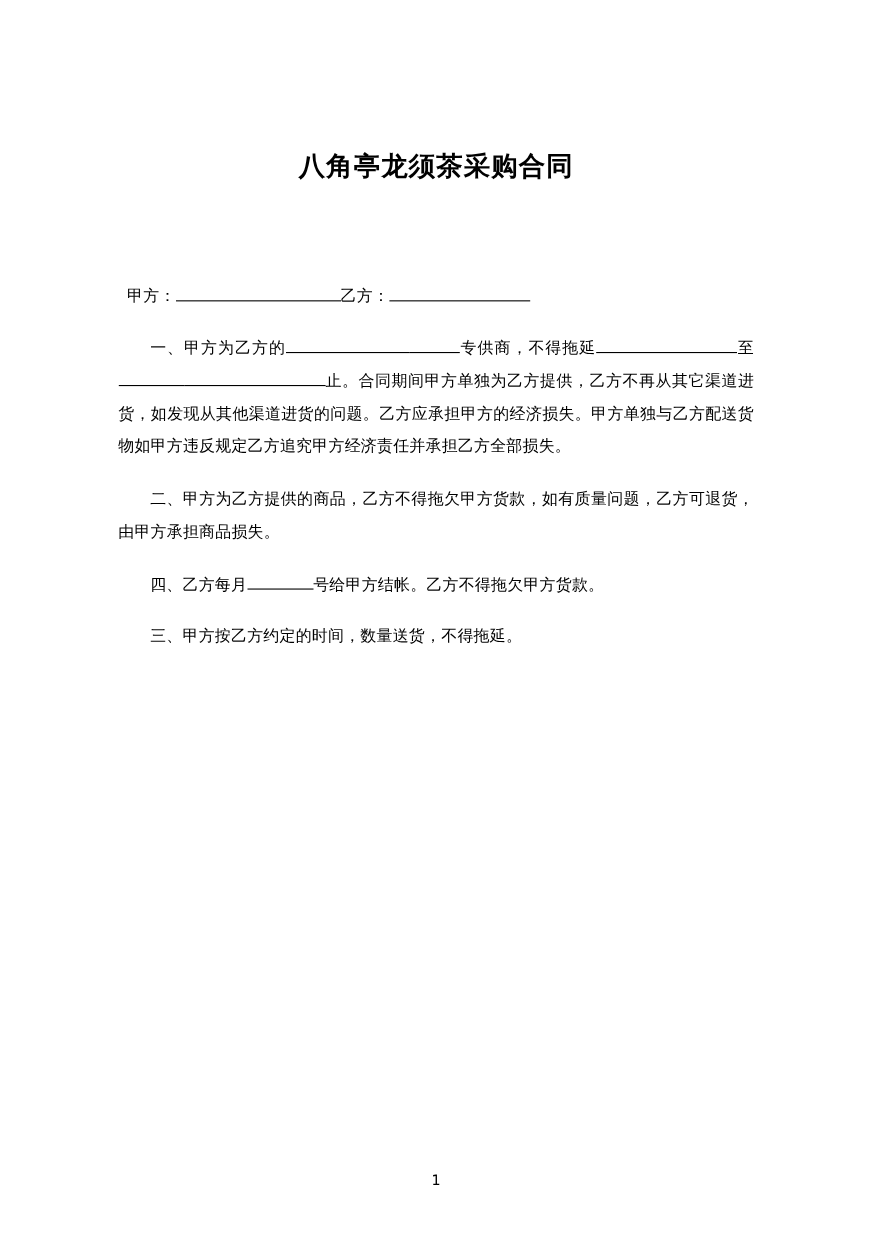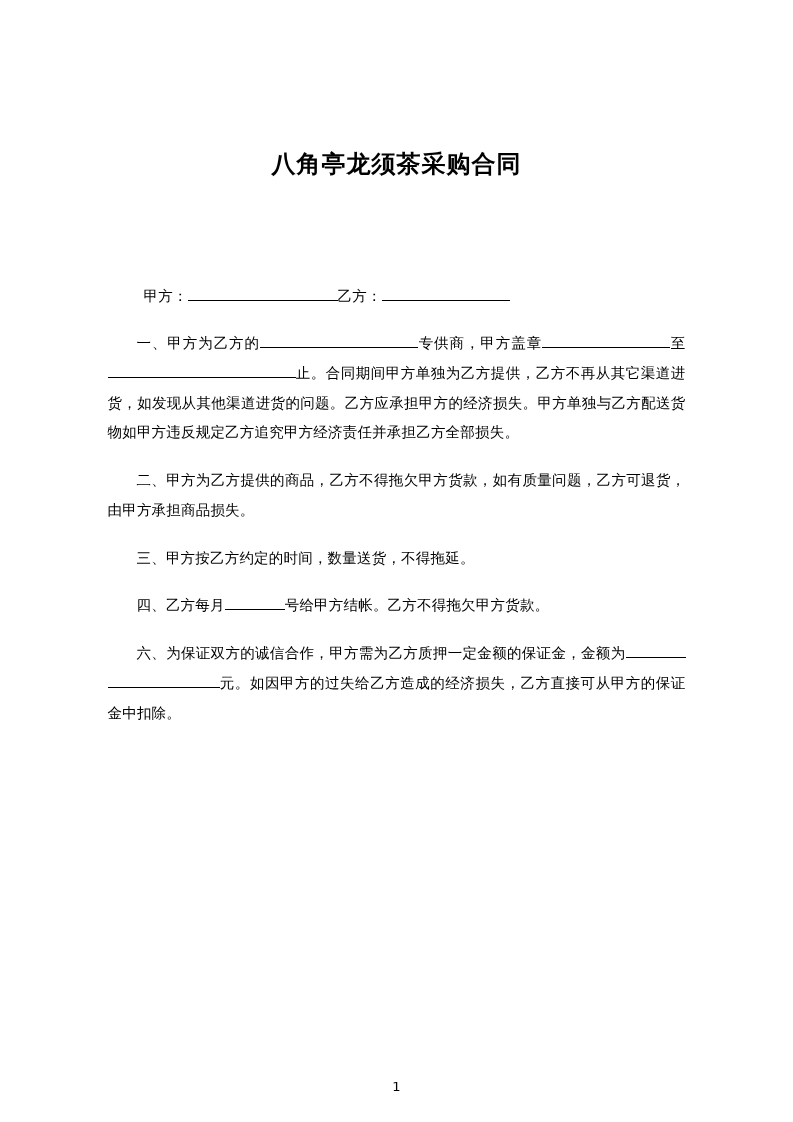--- a/index.html
+++ b/index.html
@@ -20,21 +20,21 @@
     height: 1122px;
     box-sizing: border-box;
     padding: 0;
     position: relative;
   }
   .doc-title {
     text-align: center;
     font-size: 24px;
     font-weight: bold;
     letter-spacing: 1px;
-    margin: 16px;
+    margin: 3px;
     padding-top: 132px;
     line-height: 1.4;
   }
   .body-block {
     margin: 0 auto;
     width: 578px;
     padding-top: 84px;
   }
   p.para {
     font-size: 14.5px;
@@ -42,21 +42,20 @@
     margin: 0 0 18px 0;
     text-align: justify;
     text-justify: inter-ideograph;
     letter-spacing: 0.2px;
   }
   p.indent {
     text-indent: 2em;
   }
   p.indent-half {
     padding-left: 8px;
-    margin-left: 28px;
   }
   .blank {
     display: inline-block;
     border-bottom: 1px solid #000;
     vertical-align: baseline;
     height: 1em;
   }
   .b-xl  { width: 150px; }
   .b-lg  { width: 128px; }
   .b-md  { width: 112px; }
@@ -82,39 +81,36 @@
   <h1 class="doc-title">八角亭龙须茶采购合同</h1>
 
   <div class="body-block">
 
     <p class="para indent-half">
       <span>甲方：</span><span class="blank b-xl"></span><span>乙方：</span><span class="blank b-lg"></span>
     </p>
 
 
     <p class="para indent">
-      <span>一、甲方为乙方的</span><span class="blank b-md"></span><span class="blank b-tiny"></span><span>专供商，甲方盖章</span><span class="blank b-lg"></span><span>至</span><span class="blank b-xs"></span><span class="blank b-lg"></span><span>止。合同期间甲方单独为乙方提供，乙方不再从其它渠道进货，如发现从其他渠道进货的问题。乙方应承担甲方的经济损失。甲方单独与乙方配送货物如甲方违反规定乙方追究甲方经济责任并承担乙方全部损失。</span>
+      <span>一、甲方为乙方的</span><span class="blank b-md"></span><span class="blank b-tiny"></span><span>专供商，不得拖延</span><span class="blank b-lg"></span><span>至</span><span class="blank b-xs"></span><span class="blank b-lg"></span><span>止。合同期间甲方单独为乙方提供，乙方不再从其它渠道进货，如发现从其他渠道进货的问题。乙方应承担甲方的经济损失。甲方单独与乙方配送货物如甲方违反规定乙方追究甲方经济责任并承担乙方全部损失。</span>
     </p>
 
     <p class="para indent">
       <span>二、甲方为乙方提供的商品，乙方不得拖欠甲方货款，如有质量问题，乙方可退货，由甲方承担商品损失。</span>
     </p>
 
     <p class="para indent">
+      <span>四、乙方每月</span><span class="blank b-xs"></span><span>号给甲方结帐。乙方不得拖欠甲方货款。</span>
+    </p>
+
+    <p class="para indent">
       <span>三、甲方按乙方约定的时间，数量送货，不得拖延。</span>
     </p>
 
-    <p class="para indent">
-      <span>四、乙方每月</span><span class="blank b-xs"></span><span>号给甲方结帐。乙方不得拖欠甲方货款。</span>
-    </p>
 
-
-    <p class="para indent">
-      <span>六、为保证双方的诚信合作，甲方需为乙方质押一定金额的保证金，金额为</span><span class="blank b-xs"></span><span class="blank b-md"></span><span>元。如因甲方的过失给乙方造成的经济损失，乙方直接可从甲方的保证金中扣除。</span>
-    </p>
 
 
 
   </div>
 
   <div class="page-number">1</div>
 
 </div>
 
 </body></html>

